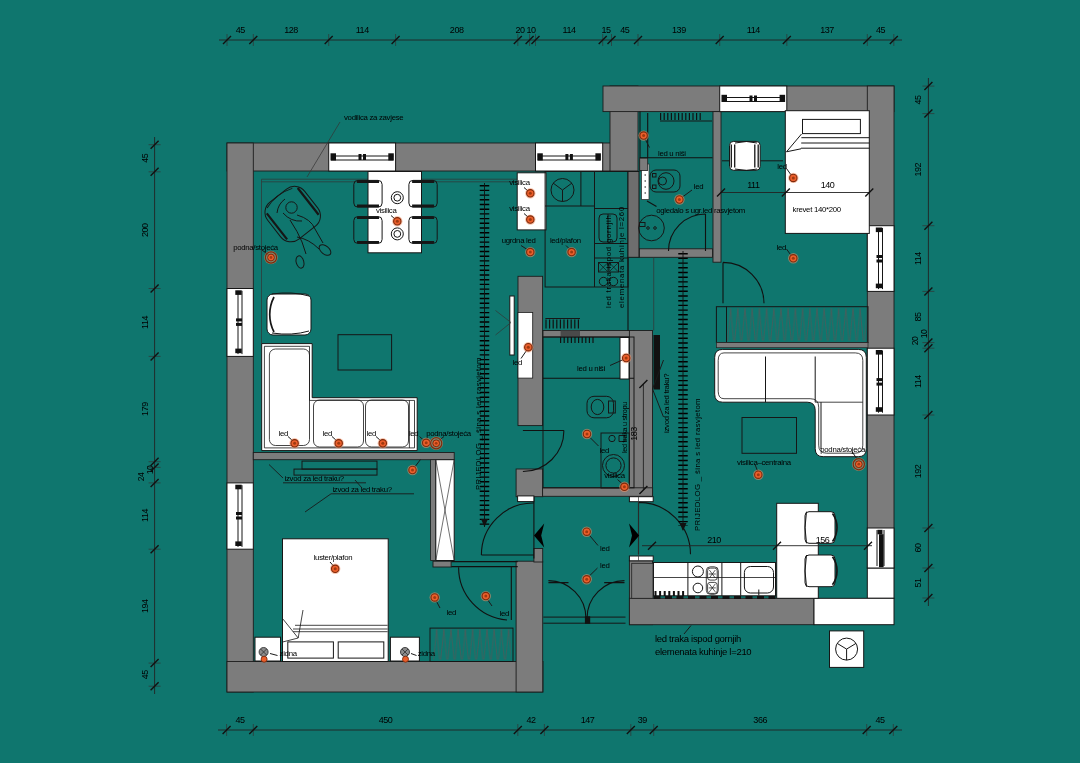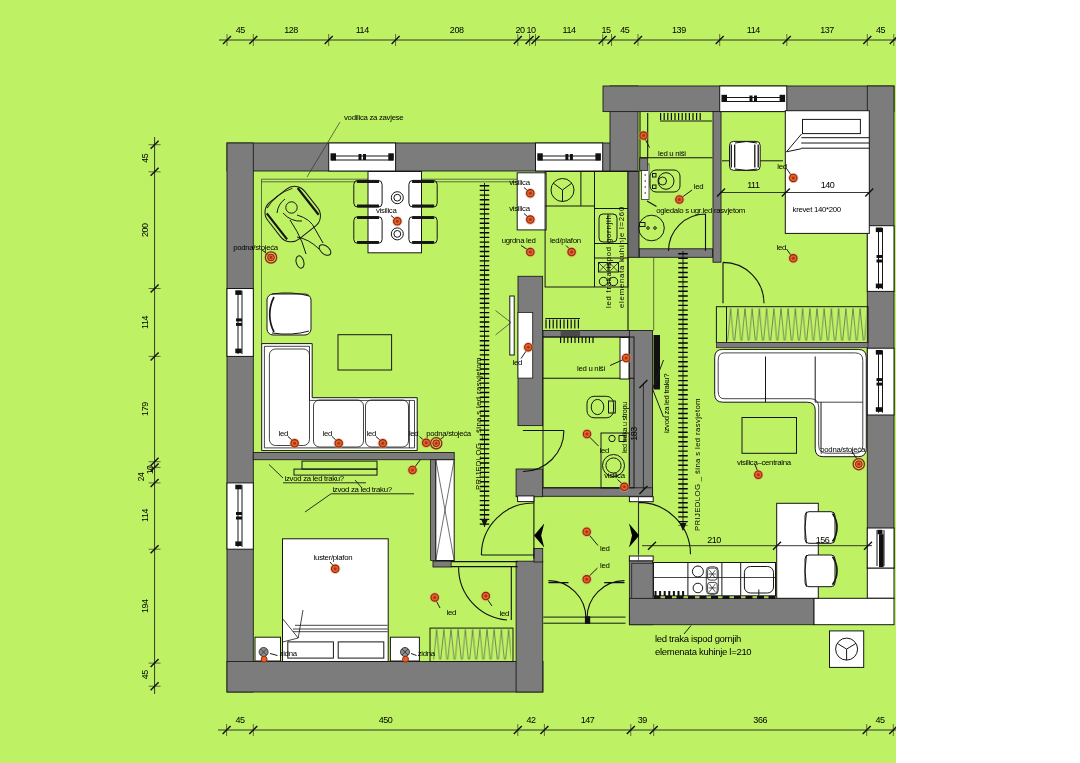--- a/index.html
+++ b/index.html
@@ -1,16 +1,16 @@
 <!DOCTYPE html>
 <html><head>
 <meta charset="utf-8">
 <style>
 html,body{margin:0;padding:0;background:#fff;}
-#wrap{width:896px;height:763px;position:relative;overflow:hidden;background:#bef264;}
+#wrap{width:1080px;height:763px;position:relative;overflow:hidden;background:#0f766e;}
 svg{position:absolute;left:0;top:0;}
 text{font-family:"Liberation Sans",sans-serif;fill:#000;}
 .t{font-size:7.8px;letter-spacing:-0.3px;}
 .d{font-size:9px;letter-spacing:-0.45px;}
 .w{fill:#7c7c7c;stroke:#1c1c1c;stroke-width:0.9;}
 .ln{fill:none;stroke:#111;stroke-width:1.1;}
 .tn{fill:none;stroke:#333;stroke-width:0.7;}
 .dm{fill:none;stroke:#222;stroke-width:0.9;}
 .tk{fill:none;stroke:#111;stroke-width:1.4;}
 .wh{fill:#fff;stroke:#161616;stroke-width:1;}

